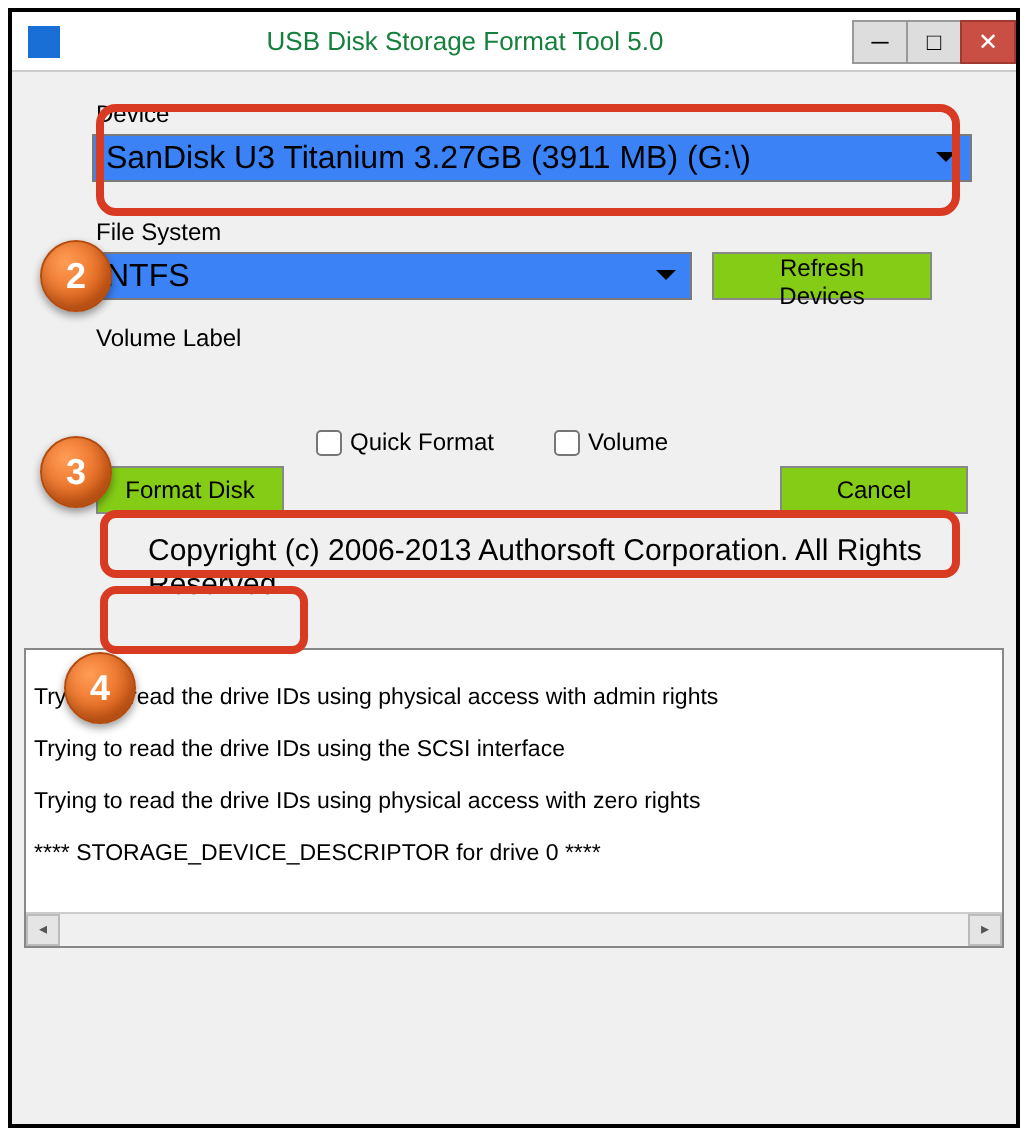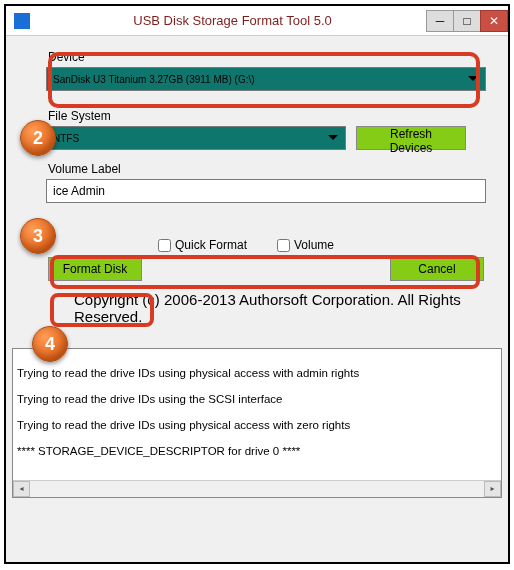--- a/index.html
+++ b/index.html
@@ -1,27 +1,27 @@
 <!DOCTYPE html>
 <html><head>
 <meta charset="utf-8">
 <style>
 * { box-sizing: border-box; margin: 0; padding: 0; }
 body { font-family: "Segoe UI", Tahoma, sans-serif; font-size: 12px; background: #fff; width: 514px; height: 570px; position: relative; overflow: hidden; }
 .window { border: 2px solid #000; width: 506px; height: 560px; margin: 4px; background: #f0f0f0; display: flex; flex-direction: column; }
 .titlebar { background: #fff; height: 30px; display: flex; align-items: center; border-bottom: 1px solid #ccc; }
 .titlebar .app-icon { width: 16px; height: 16px; background: #1a6fd6; margin: 0 8px; }
-.titlebar .title { flex: 1; text-align: center; font-size: 13px; color: #7f1d1d; }
+.titlebar .title { flex: 1; text-align: center; font-size: 13px; color: #15803d; }
 .titlebar .win-controls { display: flex; }
 .winbtn { width: 28px; height: 22px; display: flex; align-items: center; justify-content: center; border: 1px solid #999; background: #ddd; margin-left: -1px; font-size: 12px; line-height: 1; }
 .winbtn.close { background: #c94f44; color: #fff; border-color: #a03a30; }
 .body-area { flex: 1; display: flex; flex-direction: column; gap: 11px; }
 .form-area { padding: 8px 22px 4px 40px; position: relative; }
 .label { font-size: 12px; color: #000; margin: 6px 0 3px 2px; display: block; }
-.select { width: 100%; height: 24px; border: 1px solid #7a7a7a; background: #0f766e; font-size: 10px; padding: 2px 20px 2px 6px; appearance: none; position: relative; }
+.select { width: 100%; height: 24px; border: 1px solid #7a7a7a; background: #3b82f6; font-size: 16px; padding: 2px 20px 2px 6px; appearance: none; position: relative; }
 .select-wrap { position: relative; }
 .select-wrap::after { content: ""; position: absolute; right: 8px; top: 50%; transform: translateY(-30%); border: 5px solid transparent; border-top-color: #000; pointer-events: none; }
 .row-fs { display: flex; align-items: flex-end; gap: 10px; }
 .row-fs .select-wrap { flex: 0 0 300px; }
 .btn { height: 24px; border: 1px solid #888; background: #84cc16; font-size: 12px; padding: 0 10px; cursor: pointer; }
 .btn-refresh { width: 110px; }
 .text-input { width: 100%; height: 24px; border: 1px solid #7a7a7a; background: #fff; font-size: 12px; padding: 2px 6px; }
 .chk-row { display: flex; align-items: center; gap: 6px; padding: 4px 2px; }
 .chk-row .btn { width: 94px; padding: 0; }
 .chk { display: flex; align-items: center; gap: 4px; font-size: 12px; }
@@ -74,21 +74,20 @@
       <div class="row-fs">
         <div class="select-wrap">
           <select class="select">
             <option>NTFS</option>
           </select>
         </div>
         <button class="btn btn-refresh">Refresh Devices</button>
       </div>
 
       <span class="label" style="margin-top:12px">Volume Label</span>
-      <input class="text-input" type="text" value="ice Admin" style="">
 
 
       <div class="row-format">
         <button class="btn">Format Disk</button>
         <div class="chk-group">
           <label class="chk" style="margin-left:10px">
               <input type="checkbox" style="">
               <span>Quick Format</span>
             </label>
           <label class="chk">

